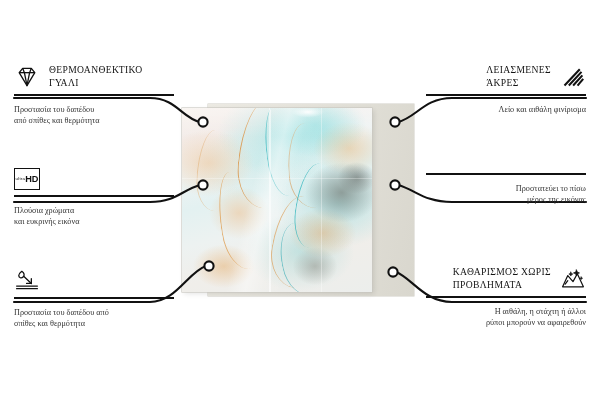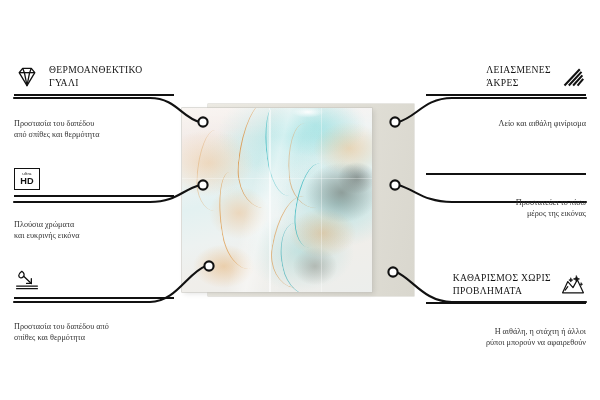--- a/index.html
+++ b/index.html
@@ -134,34 +134,34 @@
   .feature .rule {
     height: 1.6px;
     background: #111111;
     margin-top: 5px;
     width: 100%;
   }
   .feature .desc {
     font-size: 8.2px;
     line-height: 11.4px;
     color: #333333;
-    margin-top: 22px;
+    margin-top: 8px;
     white-space: pre-line;
   }
   .feature.left  .desc { text-align: left; }
   .feature.right .desc { text-align: right; }
 
   .icon { width: 26px; height: 24px; flex: 0 0 26px; display: block; }
   .icon svg { width: 100%; height: 100%; display: block; }
 
   
   .hd-badge {
     width: 26px; height: 22px; flex: 0 0 26px;
     border: 1.3px solid #111;
-    display: flex; flex-direction: column;
+    display: flex; flex-direction: row;
     align-items: center; justify-content: center;
     line-height: 1;
     font-family: "Liberation Sans", sans-serif;
   }
   .hd-badge .u { font-size: 4.4px; letter-spacing: .2px; color:#111; }
   .hd-badge .h { font-size: 9.2px; font-weight: 700; color:#111; margin-top:.5px; }
 
   
   #connectors {
     position: absolute; inset: 0;
@@ -293,21 +293,21 @@
     <div class="rule"></div>
     <div class="desc">Λείο και αιθάλη φινίρισμα</div>
   </div>
 
   <div class="feature right" style="right:14px; top:168px; width:160px;">
     <div class="rule"></div>
     <div class="desc">Προστατεύει το πίσω
 μέρος της εικόνας</div>
   </div>
 
-  <div class="feature right" style="right:14px; top:272px; width:160px;">
+  <div class="feature right" style="right:14px; top:266px; width:160px;">
     <div class="head">
       <span class="title">ΚΑΘΑΡΙΣΜΟΣ ΧΩΡΙΣ
 ΠΡΟΒΛΗΜΑΤΑ</span>
       <span class="icon">
         <svg viewBox="0 0 30 26">
           <g fill="none" stroke="#111" stroke-width="1.4" stroke-linecap="round" stroke-linejoin="round">
             <path d="M3,22 L9,9 L15,16 L20,7 L27,22 Z"></path>
             <path d="M6,19 L9,15"></path>
             <path d="M19,2.5 L20,5 L22.5,6 L20,7 L19,9.5 L18,7 L15.5,6 L18,5 Z" fill="#111" stroke-width="0.8"></path>
             <path d="M12.5,5 L13.2,6.6 L14.8,7.3 L13.2,8 L12.5,9.6 L11.8,8 L10.2,7.3 L11.8,6.6 Z" fill="#111" stroke-width="0.7"></path>

